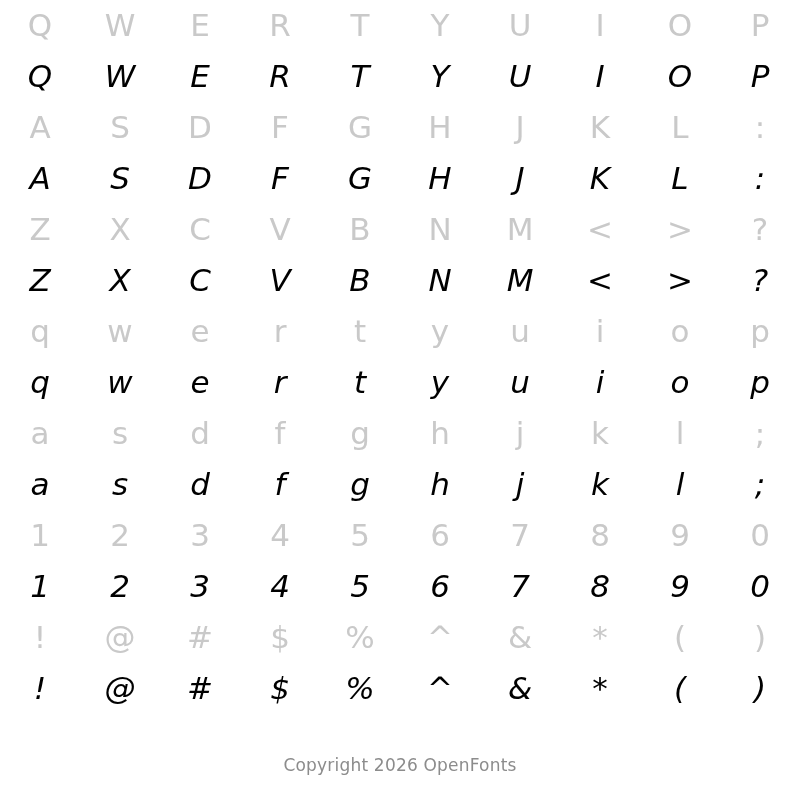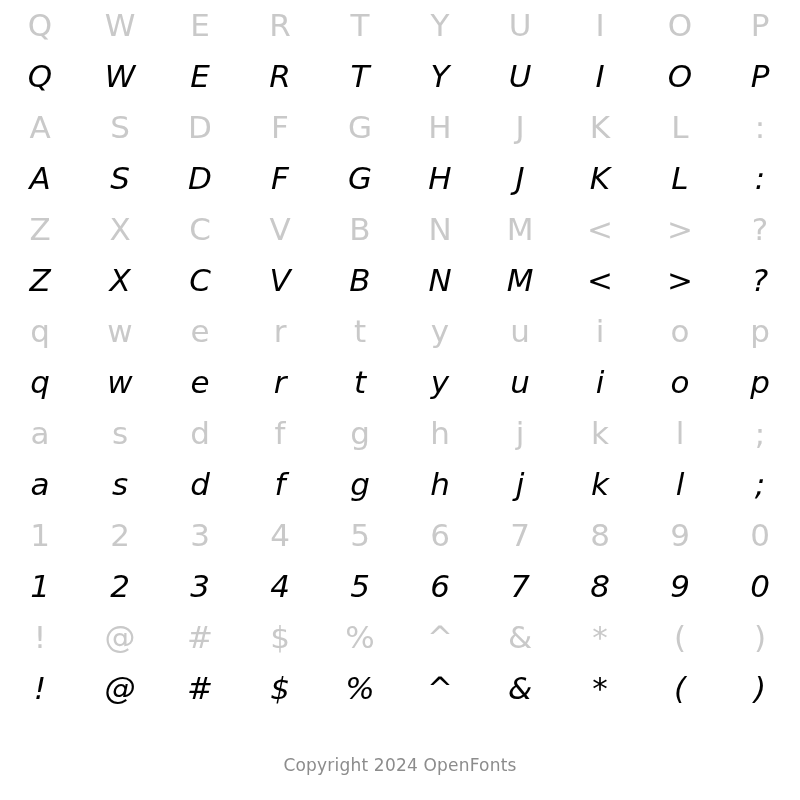--- a/index.html
+++ b/index.html
@@ -262,13 +262,13 @@
       <span class="cell">^</span>
       <span class="cell">&amp;</span>
       <span class="cell">*</span>
       <span class="cell">(</span>
       <span class="cell">)</span>
     </div>
   </div>
 
 </div>
 
-<div id="copyright">Copyright 2024 OpenFonts</div>
+<div id="copyright">Copyright 2026 OpenFonts</div>
 
 </body></html>

